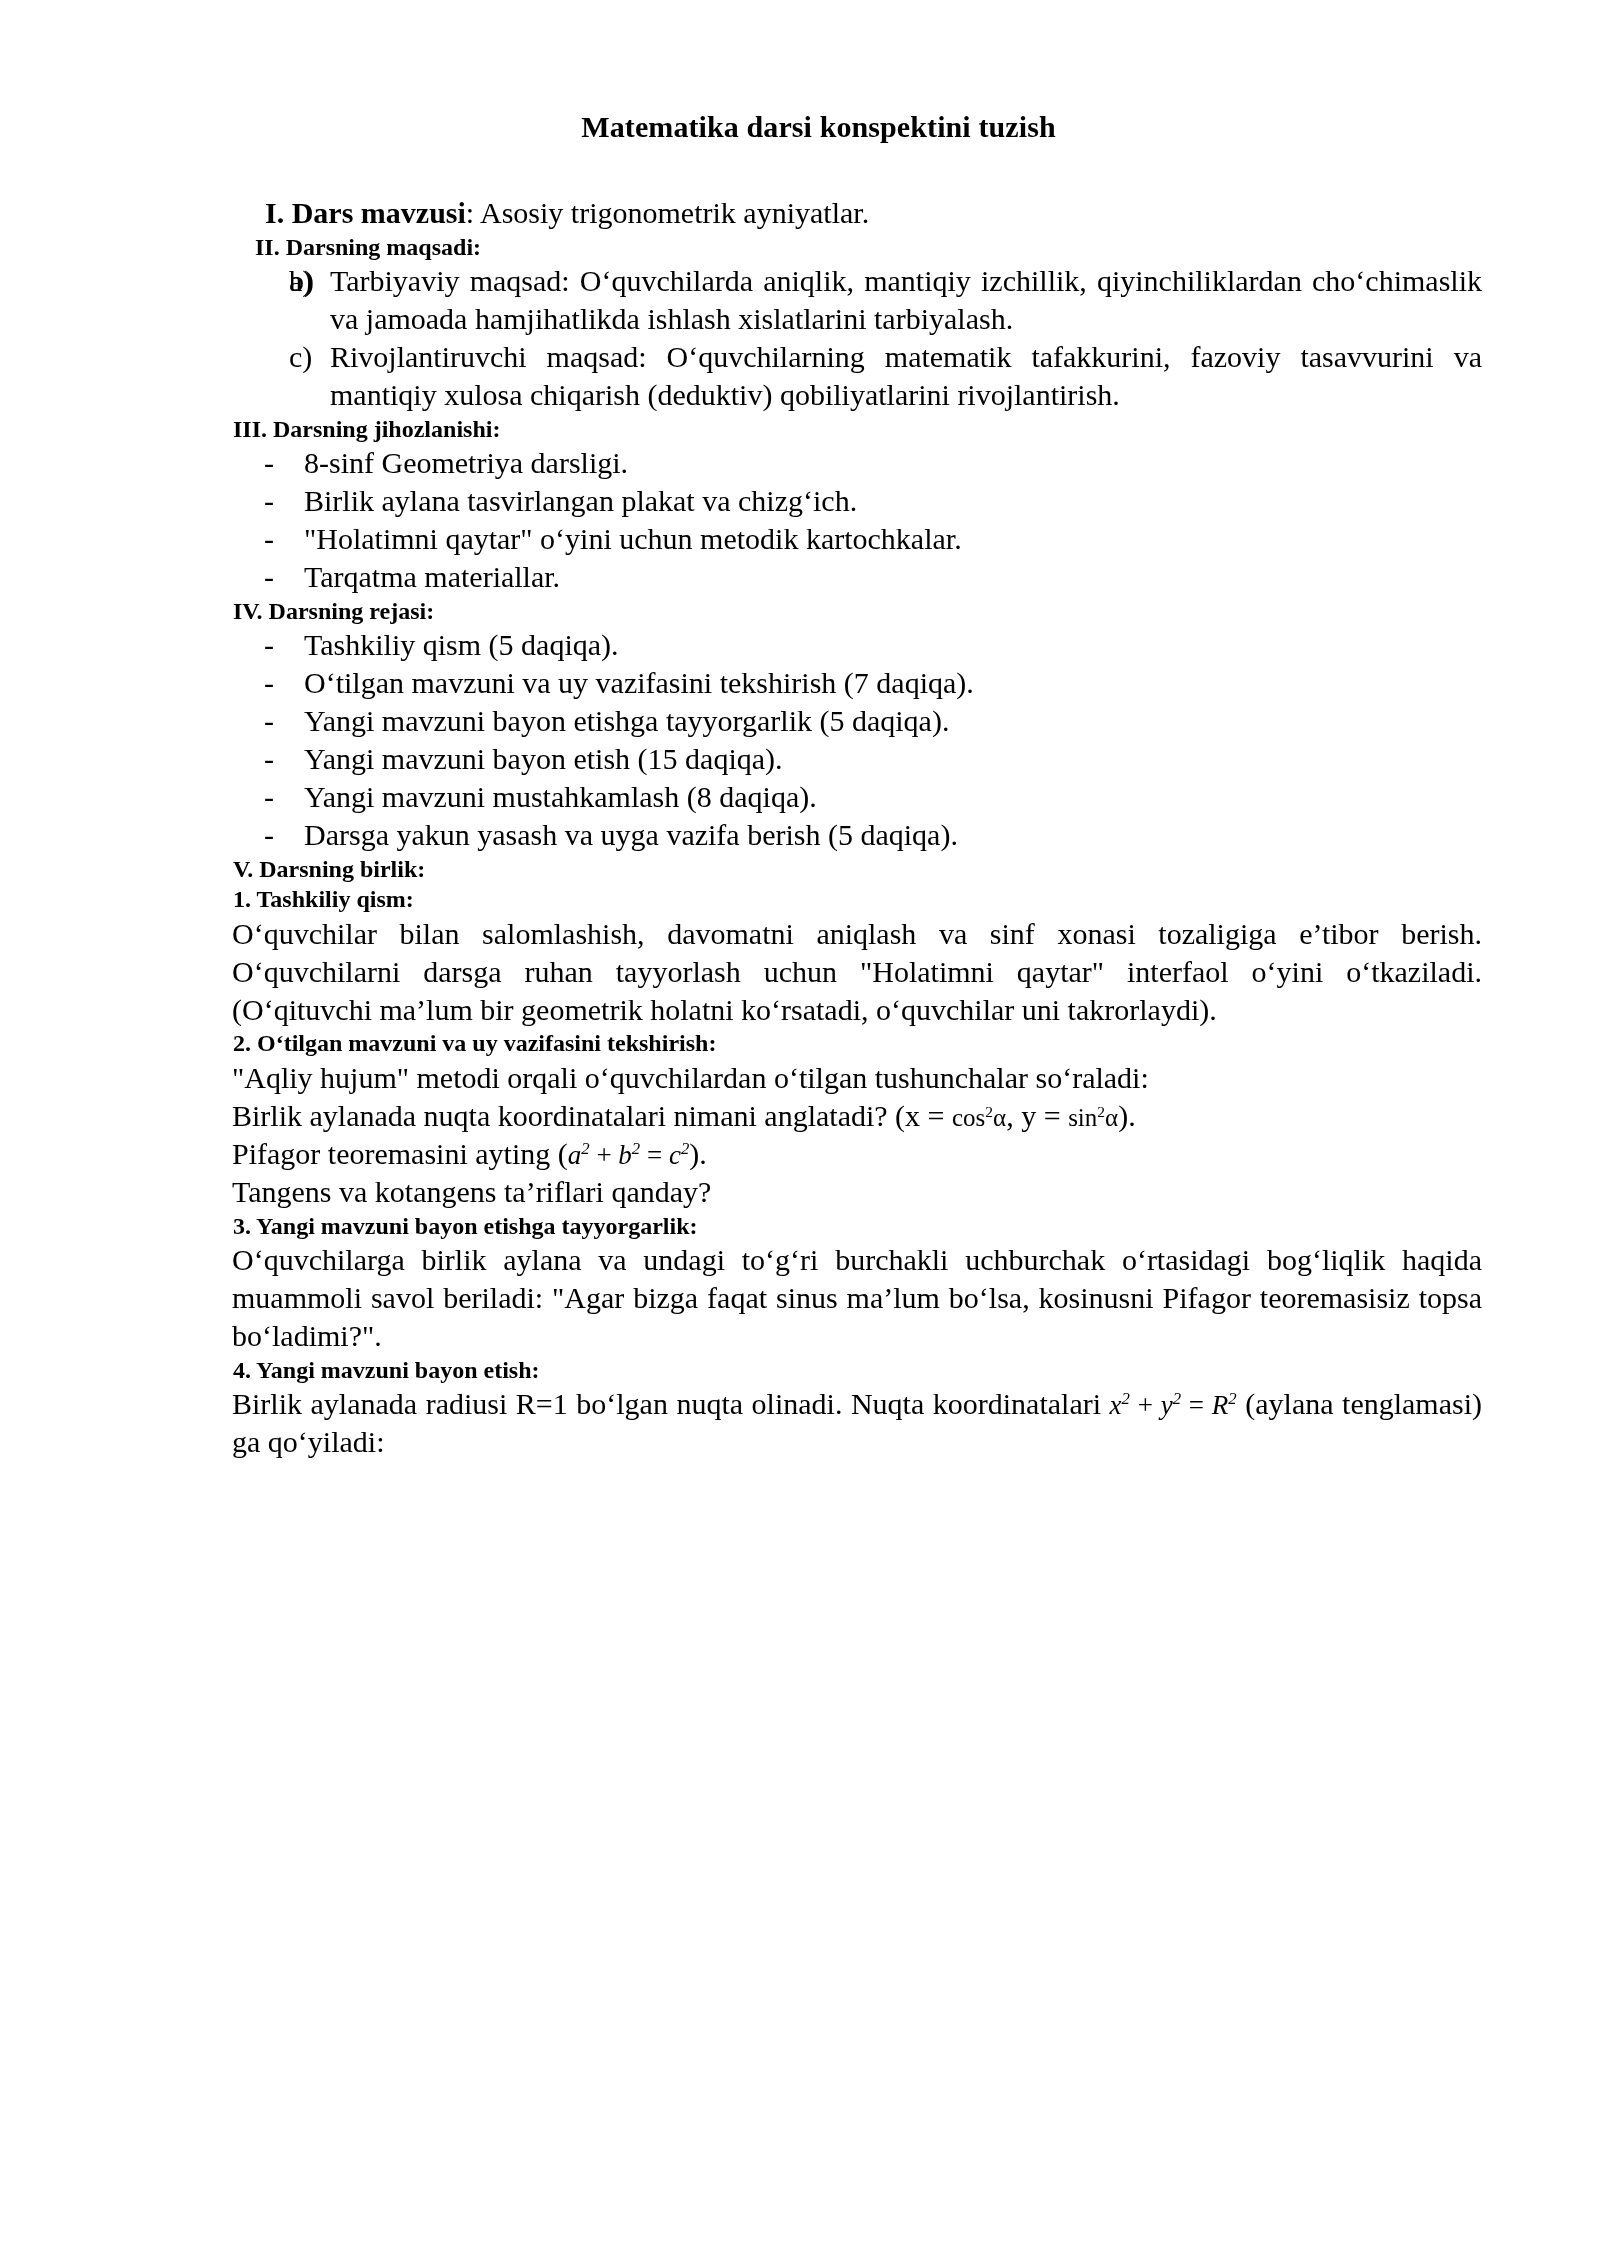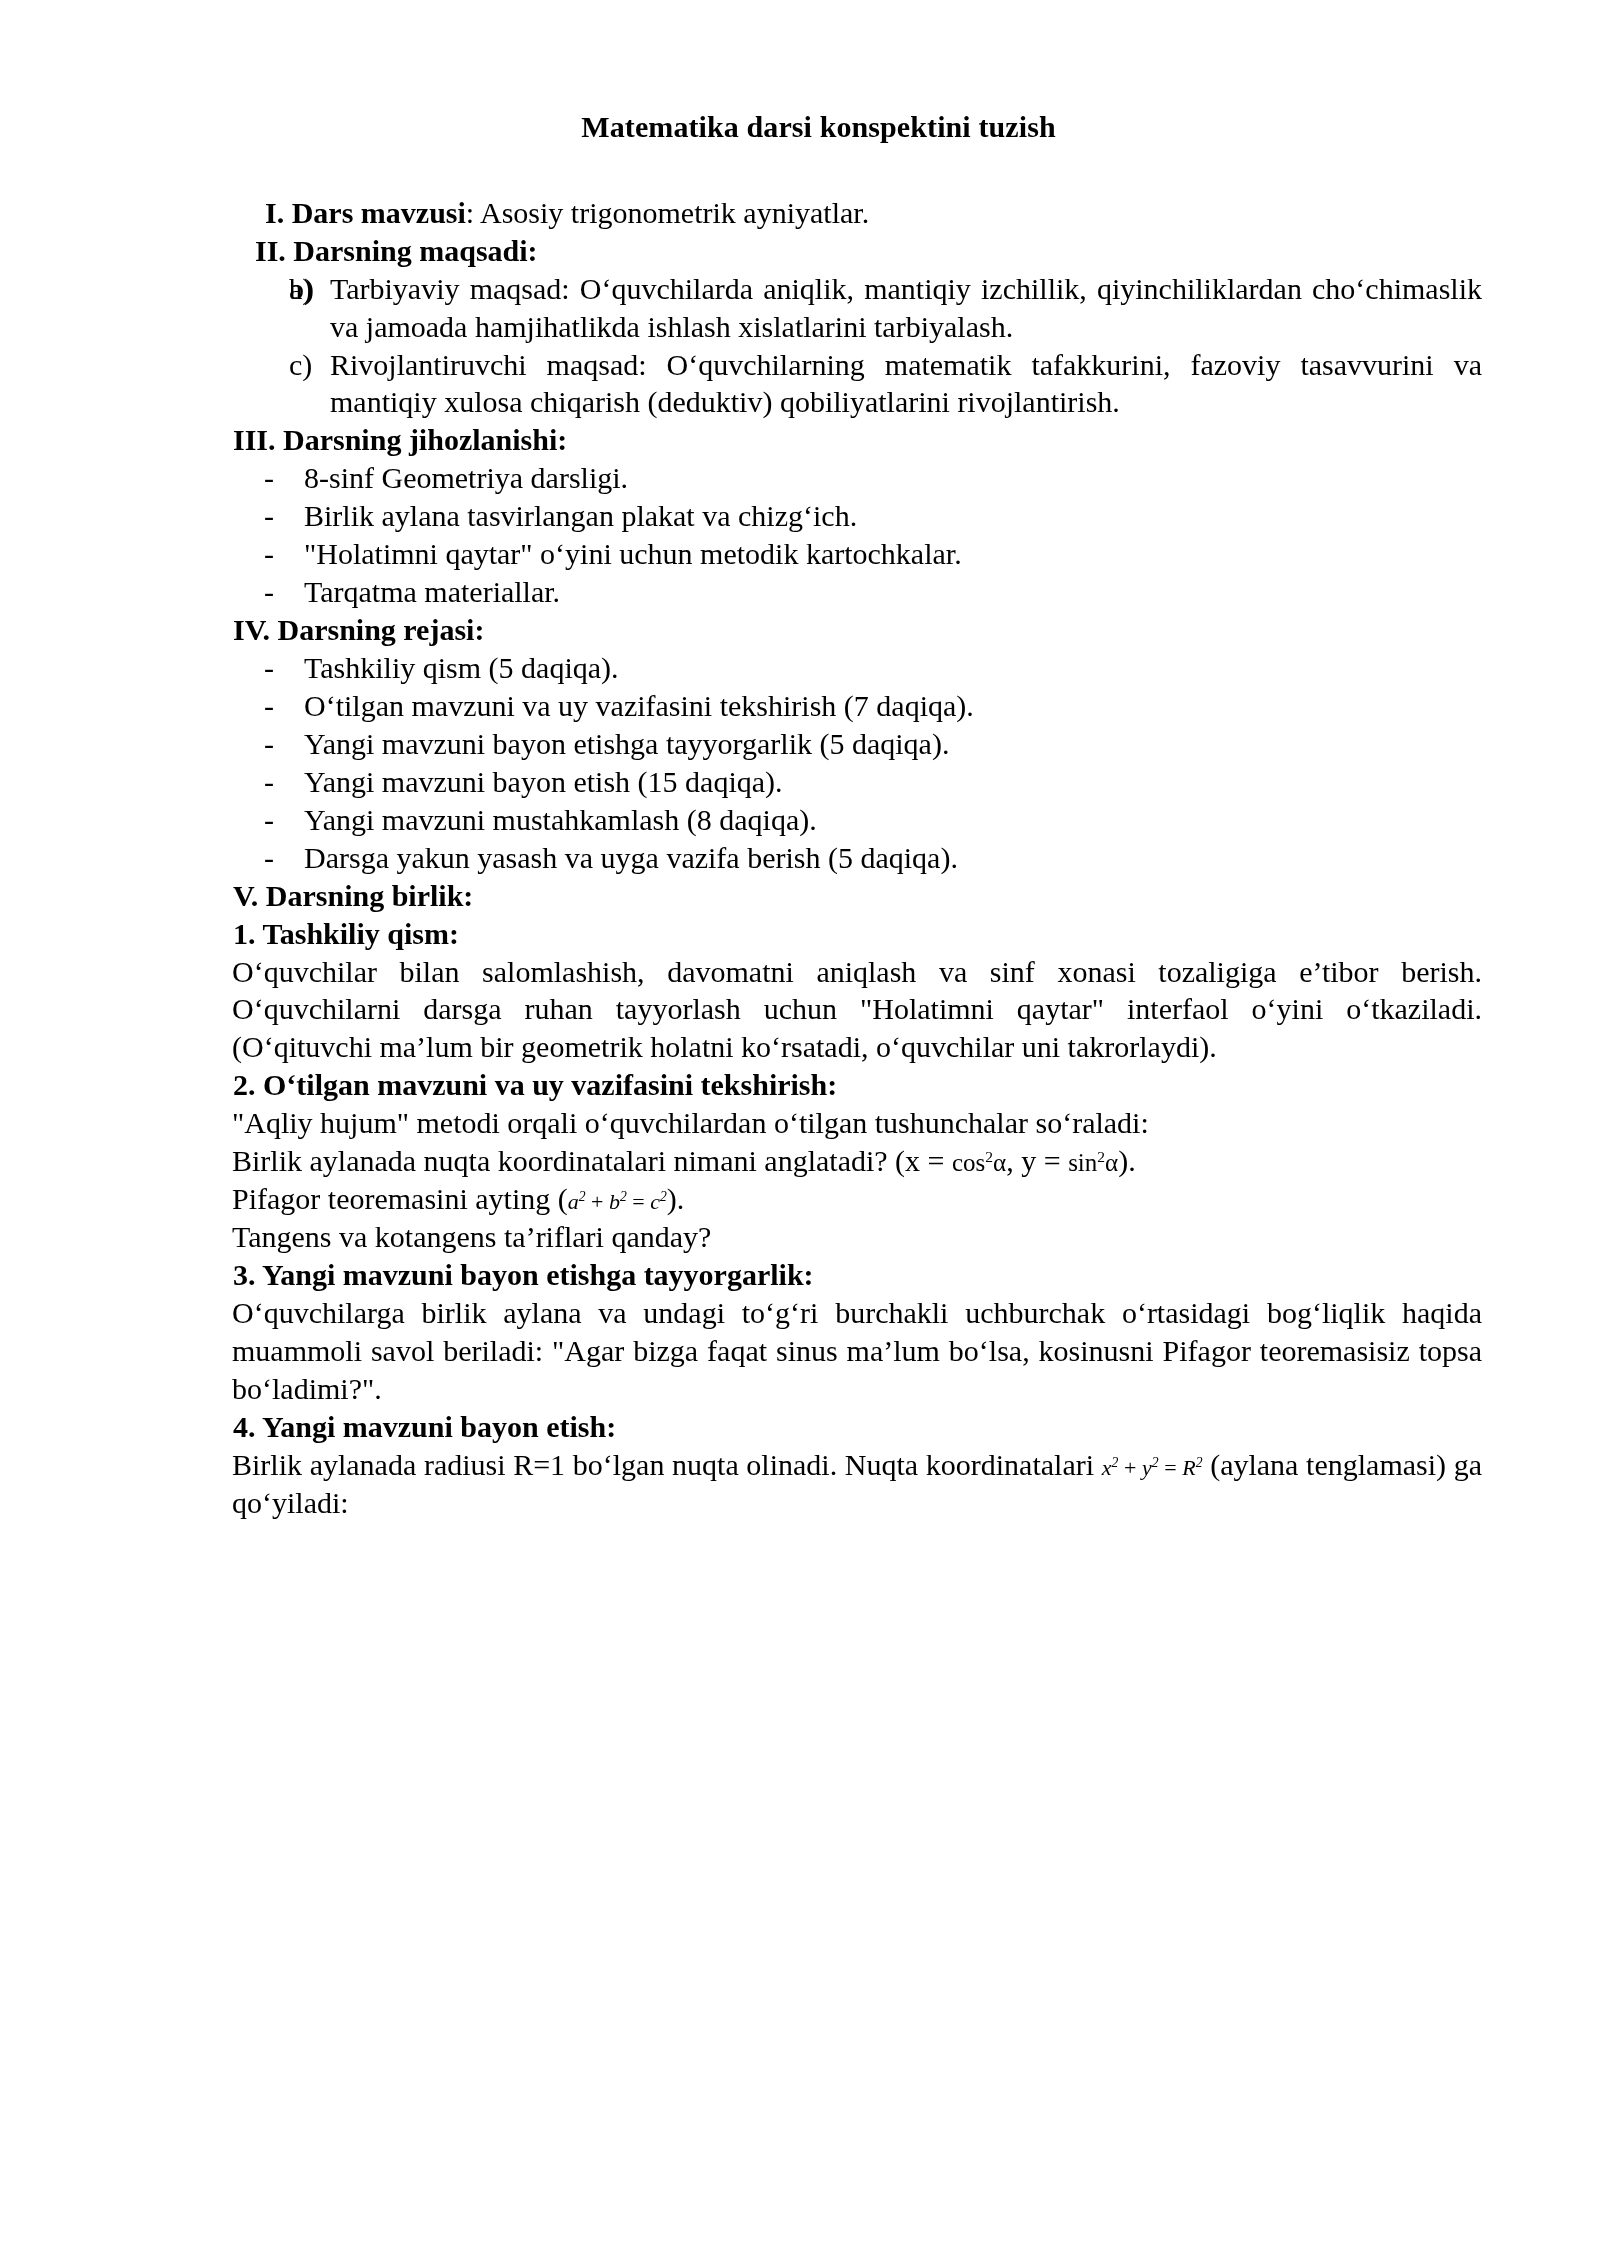--- a/index.html
+++ b/index.html
@@ -87,27 +87,27 @@
     margin: 0;
     padding-right: 1px;
   }
   .para-left {
     font-size: 30px;
     line-height: 1.265;
     text-align: left;
     margin: 0;
   }
   .heading {
-    font-size: 30px;
+    font-size: 24px;
     line-height: 1.265;
     font-weight: bold;
     margin: 0;
   }
   .math { font-size: 25px; text-align: right; }
-  .math-i { font-style: italic; font-size: 22px; }
+  .math-i { font-style: italic; font-size: 27px; }
   sup {
     font-size: 0.62em;
     vertical-align: super;
     line-height: 0;
   }
   .nowrap { white-space: nowrap; }
 </style>
 </head>
 <body>
 

